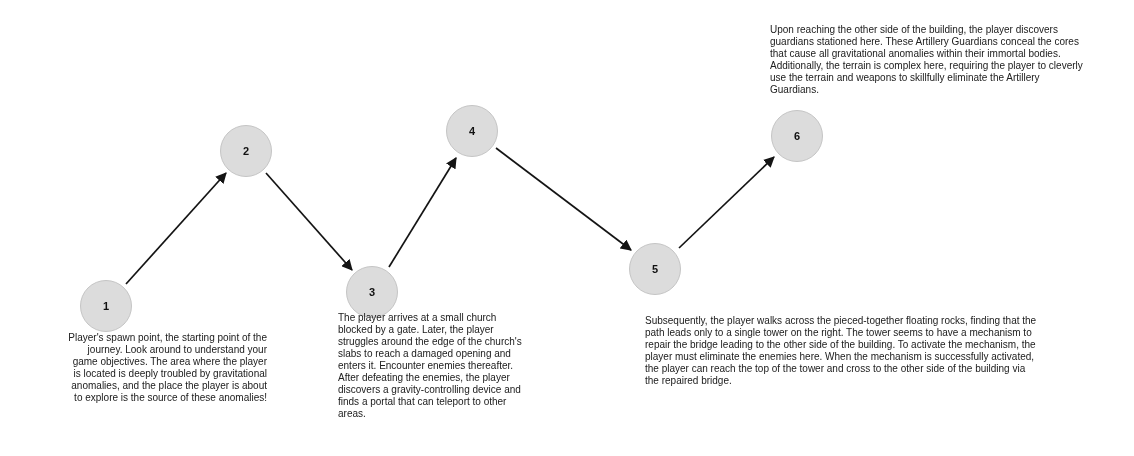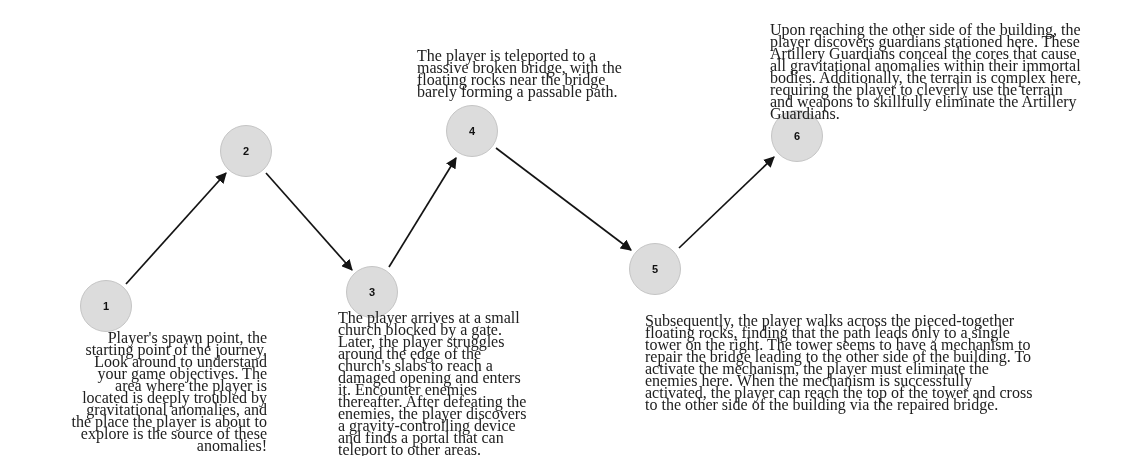--- a/index.html
+++ b/index.html
@@ -34,26 +34,25 @@
     align-items: center;
     justify-content: center;
   }
   .node-label {
     font-size: 11px;
     font-weight: bold;
     color: #111111;
   }
   .desc {
     position: absolute;
-    font-size: 16px;
+    font-size: 10px;
     line-height: 12px;
     color: #202020;
     text-align: left;
     white-space: normal;
-    font-family: Liberation Serif, serif;
   }
 </style>
 </head>
 <body>
 
 <div class="canvas">
 
   <svg class="arrows" viewBox="0 0 1134 456" xmlns="http://www.w3.org/2000/svg">
     <defs>
       <marker id="ah" viewBox="0 0 10 10" refX="9" refY="5" markerWidth="6.5" markerHeight="6.5" orient="auto-start-reverse">
@@ -81,17 +80,16 @@
   </div>
   <div class="node" style="left:629px; top:243px;">
     <span class="node-label">5</span>
   </div>
   <div class="node" style="left:771px; top:110px;">
     <span class="node-label">6</span>
   </div>
 
   <div class="desc" style="left:67px;  top:332px; width:200px;text-align:right;">Player's spawn point, the starting point of the journey. Look around to understand your game objectives. The area where the player is located is deeply troubled by gravitational anomalies, and the place the player is about to explore is the source of these anomalies!</div>
   <div class="desc" style="left:338px; top:312px; width:192px;">The player arrives at a small church blocked by a gate. Later, the player struggles around the edge of the church's slabs to reach a damaged opening and enters it. Encounter enemies thereafter. After defeating the enemies, the player discovers a gravity-controlling device and finds a portal that can teleport to other areas.</div>
-  <div class="desc" style="left:417px; top:50px;  width:212px;">The player is teleported to a massive broken bridge, with the floating rocks near the bridge barely forming a passable path.</div>
   <div class="desc" style="left:645px; top:315px; width:392px;">Subsequently, the player walks across the pieced-together floating rocks, finding that the path leads only to a single tower on the right. The tower seems to have a mechanism to repair the bridge leading to the other side of the building. To activate the mechanism, the player must eliminate the enemies here. When the mechanism is successfully activated, the player can reach the top of the tower and cross to the other side of the building via the repaired bridge.</div>
   <div class="desc" style="left:770px; top:24px;  width:318px;">Upon reaching the other side of the building, the player discovers guardians stationed here. These Artillery Guardians conceal the cores that cause all gravitational anomalies within their immortal bodies. Additionally, the terrain is complex here, requiring the player to cleverly use the terrain and weapons to skillfully eliminate the Artillery Guardians.</div>
 
 </div>
 
 </body></html>

